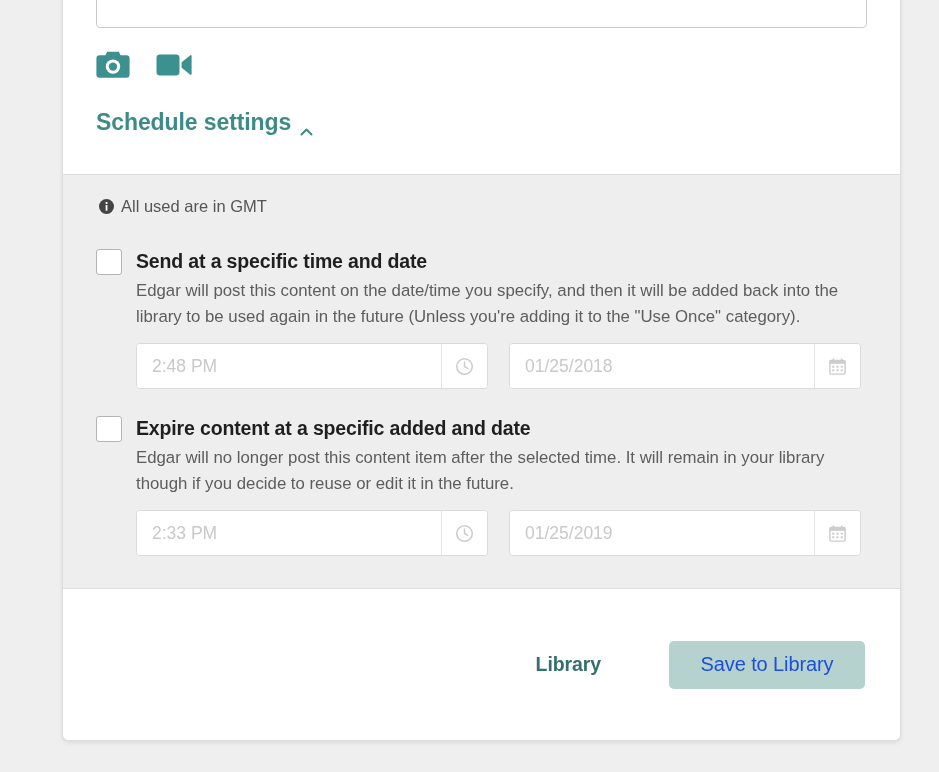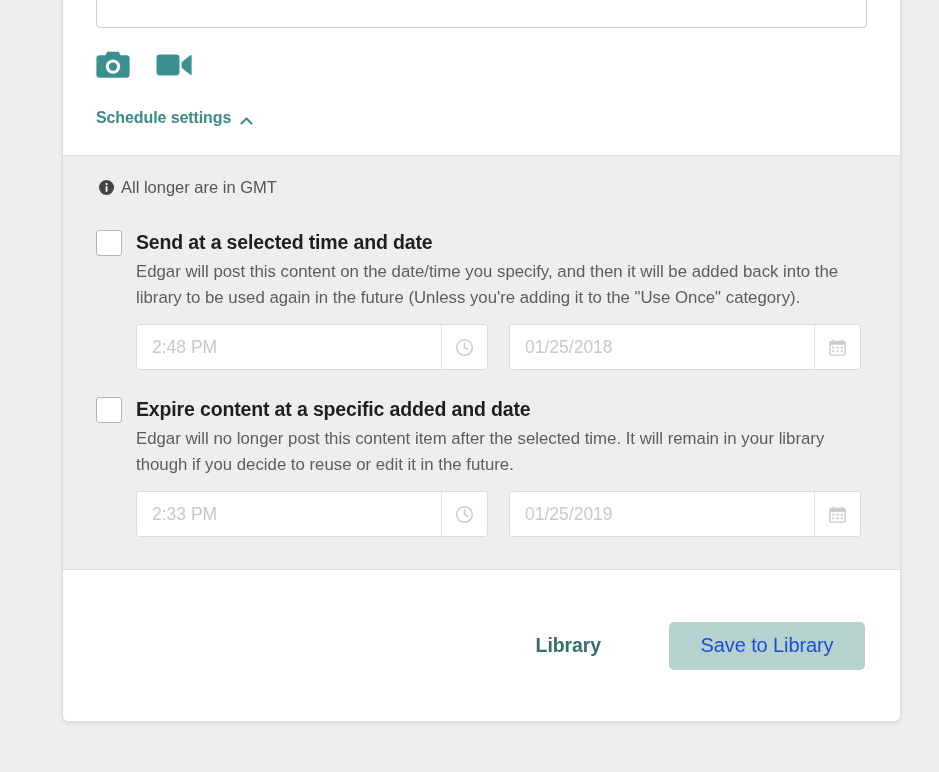--- a/index.html
+++ b/index.html
@@ -77,23 +77,23 @@
     text-decoration: underline;
     cursor: pointer;
     letter-spacing: 0.1px;
   }
 
   .section-heading {
     display: inline-flex;
     align-items: center;
     gap: 9px;
     margin: 22px 0 0 0;
-    padding-bottom: 28px;
+    padding-bottom: 38px;
     color: #3c8b87;
-    font-size: 16px;
+    font-size: 23px;
     font-weight: bold;
     cursor: pointer;
     letter-spacing: -0.1px;
   }
   .chevron-up {
     display: inline-block;
     width: 13px;
     height: 13px;
     position: relative;
     top: 2px;
@@ -284,27 +284,27 @@
     <div class="schedule">
 
       <div class="gmt-note">
         <span class="info-icon">
           <svg width="15" height="15" viewBox="0 0 16 16" aria-hidden="true">
             <circle cx="8" cy="8" r="8" fill="#444444"></circle>
             <rect x="7.1" y="6.5" width="1.9" height="6" fill="#ffffff"></rect>
             <rect x="7.1" y="3.2" width="1.9" height="2.1" fill="#ffffff"></rect>
           </svg>
         </span>
-        <span>All longer are in GMT</span>
+        <span>All used are in GMT</span>
       </div>
 
       <div class="opt-block">
         <div class="opt-head">
           <span class="checkbox"></span>
-          <span class="opt-title">Send at a selected time and date</span>
+          <span class="opt-title">Send at a specific time and date</span>
         </div>
         <div class="opt-desc">Edgar will post this content on the date/time you specify, and then it will be added back into the library to be used again in the future (Unless you're adding it to the "Use Once" category).</div>
         <div class="field-row">
           <div class="input-group time">
             <input type="text" placeholder="2:48 PM" style="">
             <span class="input-addon">
               <svg width="19" height="19" viewBox="0 0 20 20" aria-hidden="true">
                 <circle cx="10" cy="10" r="8.2" fill="none" stroke="#cccccc" stroke-width="1.6"></circle>
                 <path d="M10 5.2 L10 10 L13.3 11.9" fill="none" stroke="#cccccc" stroke-width="1.6" stroke-linecap="round"></path>
               </svg>

